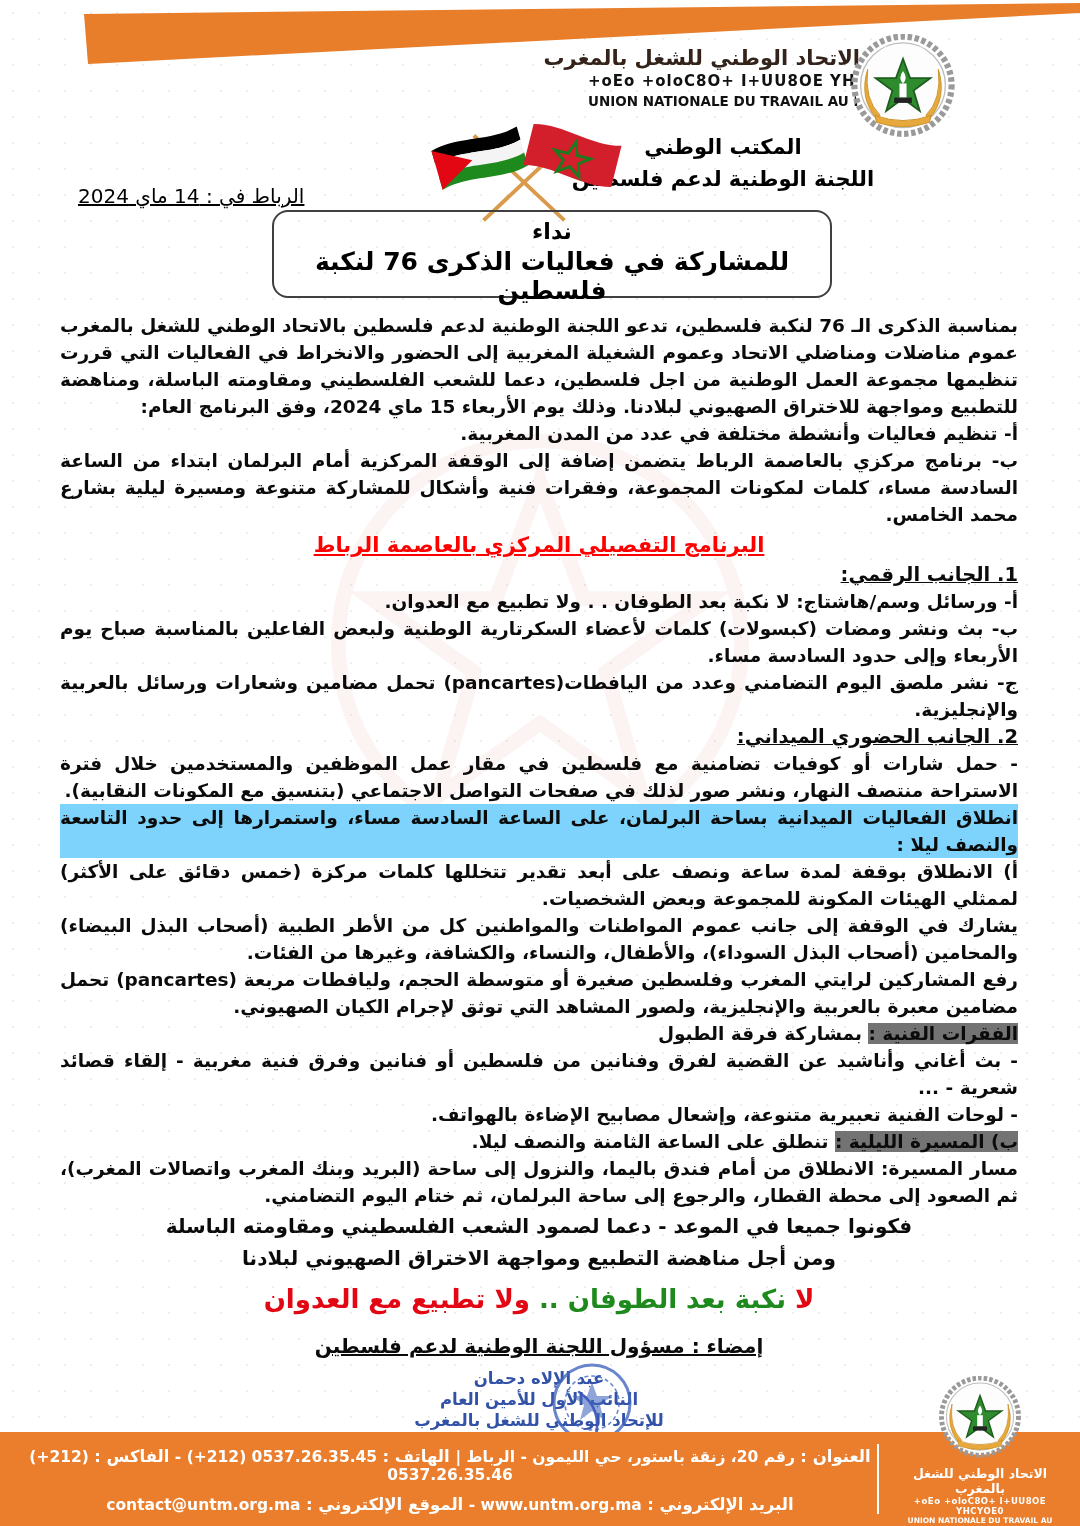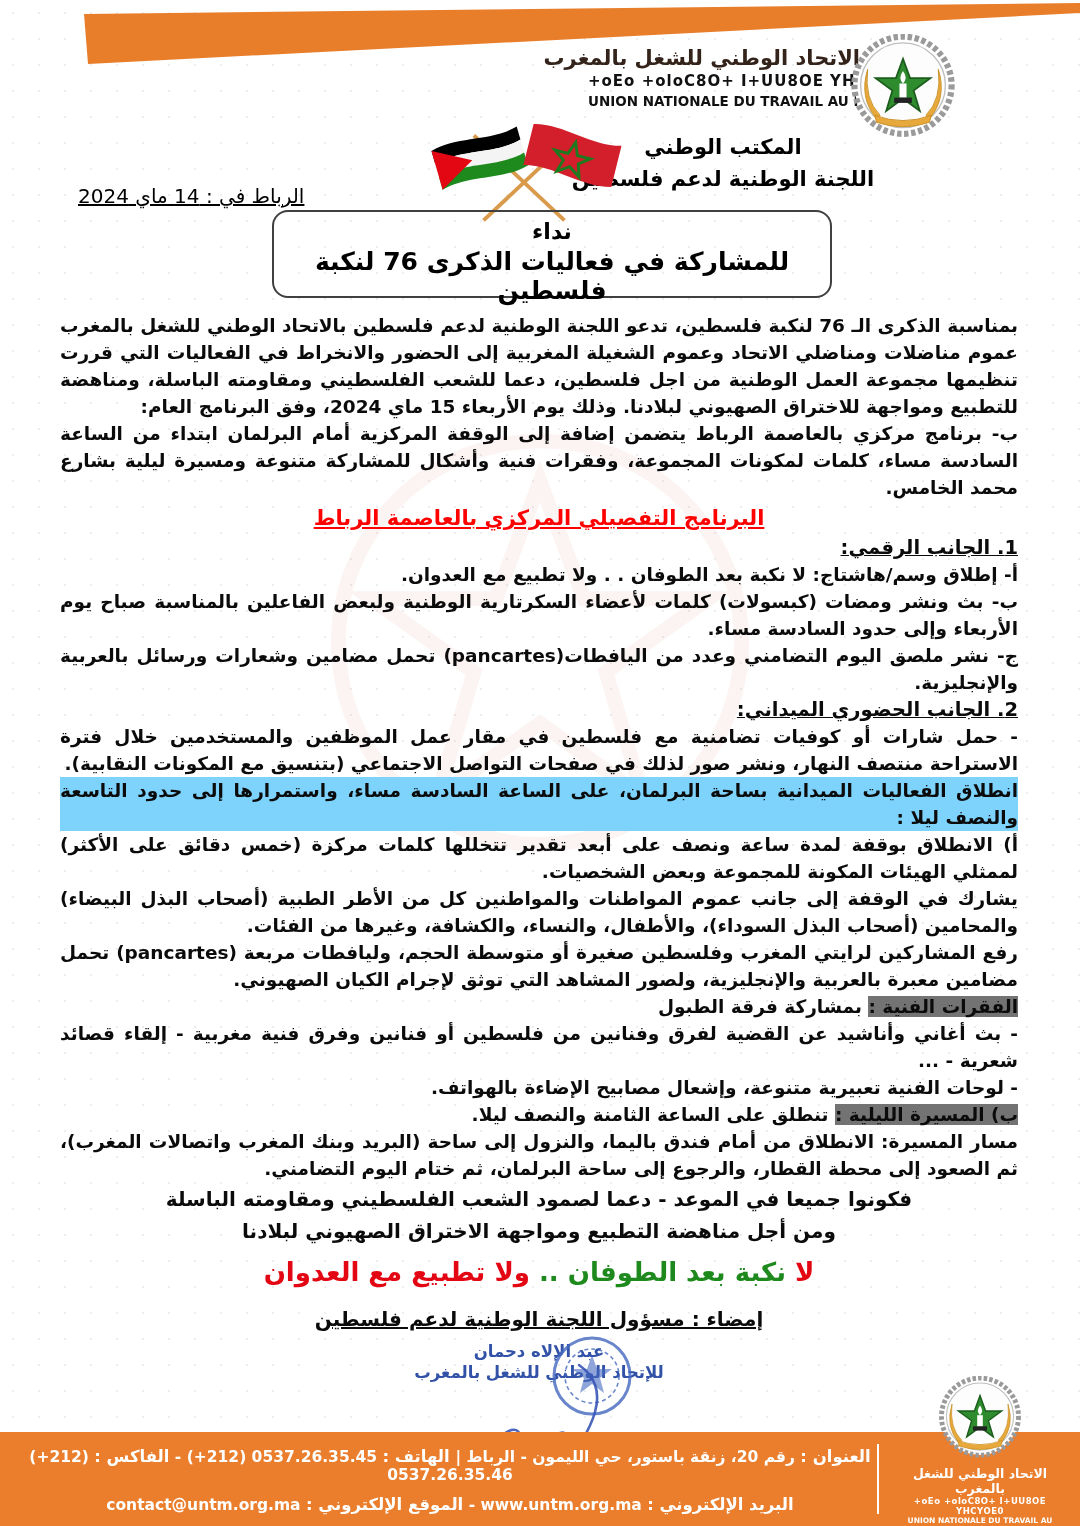--- a/index.html
+++ b/index.html
@@ -131,44 +131,46 @@
 
   <div class="abs date-line">الرباط في : 14 ماي 2024</div>
 
   <div class="abs title-box">
     <div class="t1">نداء</div>
     <div class="t2">للمشاركة في فعاليات الذكرى 76 لنكبة فلسطين</div>
   </div>
 
   <div class="abs content">
     <p>بمناسبة الذكرى الـ 76 لنكبة فلسطين، تدعو اللجنة الوطنية لدعم فلسطين بالاتحاد الوطني للشغل بالمغرب عموم مناضلات ومناضلي الاتحاد وعموم الشغيلة المغربية إلى الحضور والانخراط في الفعاليات التي قررت تنظيمها مجموعة العمل الوطنية من اجل فلسطين، دعما للشعب الفلسطيني ومقاومته الباسلة، ومناهضة للتطبيع ومواجهة للاختراق الصهيوني لبلادنا. وذلك يوم الأربعاء 15 ماي 2024، وفق البرنامج العام:</p>
+    <p>أ- تنظيم فعاليات وأنشطة مختلفة  في عدد من المدن المغربية.</p>
     <p>ب- برنامج مركزي بالعاصمة الرباط يتضمن إضافة إلى الوقفة المركزية أمام البرلمان ابتداء من الساعة السادسة مساء، كلمات لمكونات المجموعة، وفقرات فنية وأشكال للمشاركة متنوعة ومسيرة ليلية بشارع محمد الخامس.</p>
     <p class="red-heading">البرنامج التفصيلي المركزي بالعاصمة الرباط</p>
     <p><span class="sec-title">1. الجانب الرقمي:</span></p>
-    <p>أ- إطلاق وسم/هاشتاج: لا نكبة بعد الطوفان . . ولا تطبيع مع العدوان.</p>
+    <p>أ- ورسائل وسم/هاشتاج: لا نكبة بعد الطوفان . . ولا تطبيع مع العدوان.</p>
     <p>ب- بث ونشر ومضات (كبسولات) كلمات لأعضاء السكرتارية الوطنية ولبعض الفاعلين بالمناسبة صباح يوم الأربعاء وإلى حدود السادسة مساء.</p>
     <p>ج- نشر ملصق اليوم التضامني وعدد من اليافطات(pancartes) تحمل مضامين وشعارات ورسائل بالعربية والإنجليزية.</p>
     <p><span class="sec-title">2. الجانب الحضوري الميداني:</span></p>
     <p>- حمل شارات أو كوفيات تضامنية مع فلسطين في مقار عمل الموظفين والمستخدمين خلال فترة الاستراحة منتصف النهار، ونشر صور لذلك في صفحات التواصل الاجتماعي (بتنسيق مع المكونات النقابية).</p>
     <p class="hl-block">انطلاق الفعاليات الميدانية بساحة البرلمان، على الساعة السادسة مساء، واستمرارها إلى حدود التاسعة والنصف ليلا :</p>
     <p>أ) الانطلاق بوقفة لمدة ساعة ونصف على أبعد تقدير تتخللها كلمات مركزة (خمس دقائق على الأكثر) لممثلي الهيئات المكونة للمجموعة وبعض الشخصيات.</p>
     <p>يشارك في الوقفة إلى جانب عموم المواطنات والمواطنين كل من الأطر الطبية (أصحاب البذل البيضاء) والمحامين (أصحاب البذل السوداء)، والأطفال، والنساء، والكشافة، وغيرها من الفئات.</p>
     <p>رفع المشاركين لرايتي المغرب وفلسطين صغيرة أو متوسطة الحجم، وليافطات مربعة (pancartes) تحمل مضامين معبرة بالعربية والإنجليزية، ولصور المشاهد التي توثق لإجرام الكيان الصهيوني.</p>
     <p><span class="hl">الفقرات الفنية :</span><span> بمشاركة فرقة الطبول</span></p>
     <p>- بث أغاني وأناشيد عن القضية لفرق وفنانين من فلسطين أو فنانين وفرق فنية مغربية - إلقاء قصائد شعرية - ...</p>
     <p>- لوحات الفنية تعبيرية متنوعة، وإشعال مصابيح الإضاءة بالهواتف.</p>
     <p><span class="hl">ب) المسيرة الليلية :</span><span> تنطلق على الساعة الثامنة والنصف ليلا.</span></p>
     <p>مسار المسيرة: الانطلاق من أمام فندق باليما، والنزول إلى ساحة (البريد وبنك المغرب واتصالات المغرب)، ثم الصعود إلى محطة القطار، والرجوع إلى ساحة البرلمان، ثم ختام اليوم التضامني.</p>
     <p class="center call-line">فكونوا جميعا في الموعد - دعما لصمود الشعب الفلسطيني ومقاومته الباسلة</p>
     <p class="center call-line">ومن أجل مناهضة التطبيع ومواجهة الاختراق الصهيوني لبلادنا</p>
     <p class="center slogan"><span class="red">لا </span><span class="green">نكبة بعد الطوفان ..</span><span class="red"> ولا تطبيع مع العدوان</span></p>
     <p class="center sign-caption">إمضاء : مسؤول اللجنة الوطنية لدعم فلسطين</p>
 
     <div class="stamp-block">
       <div>عبد الإلاه دحمان</div>
+      <div>النائب الأول للأمين العام</div>
       <div>للإتحاد الوطني للشغل بالمغرب</div>
       <svg class="stamp-svg" width="86" height="86" viewBox="0 0 86 86" opacity="0.8">
         <circle cx="43" cy="43" r="38" fill="none" stroke="#4468c0" stroke-width="3"></circle>
         <circle cx="43" cy="43" r="27" fill="none" stroke="#4468c0" stroke-width="1.6" stroke-dasharray="4 3"></circle>
         <path d="M43 22 L48 36 L63 36 L51 45 L55 60 L43 51 L31 60 L35 45 L23 36 L38 36 Z" fill="#4468c0" opacity="0.75"></path>
       </svg>
       <svg class="sig-svg" width="230" height="150" viewBox="0 0 230 150">
         <g fill="none" stroke="#3a57b8" stroke-width="2.6" opacity="0.9" stroke-linecap="round">
           <path d="M150 6 C185 30 165 70 128 118 C110 140 92 142 90 124 C88 104 112 96 132 104"></path>
           <path d="M60 96 C80 60 96 66 92 92 C88 116 70 132 58 120 C48 110 66 92 84 96"></path>

